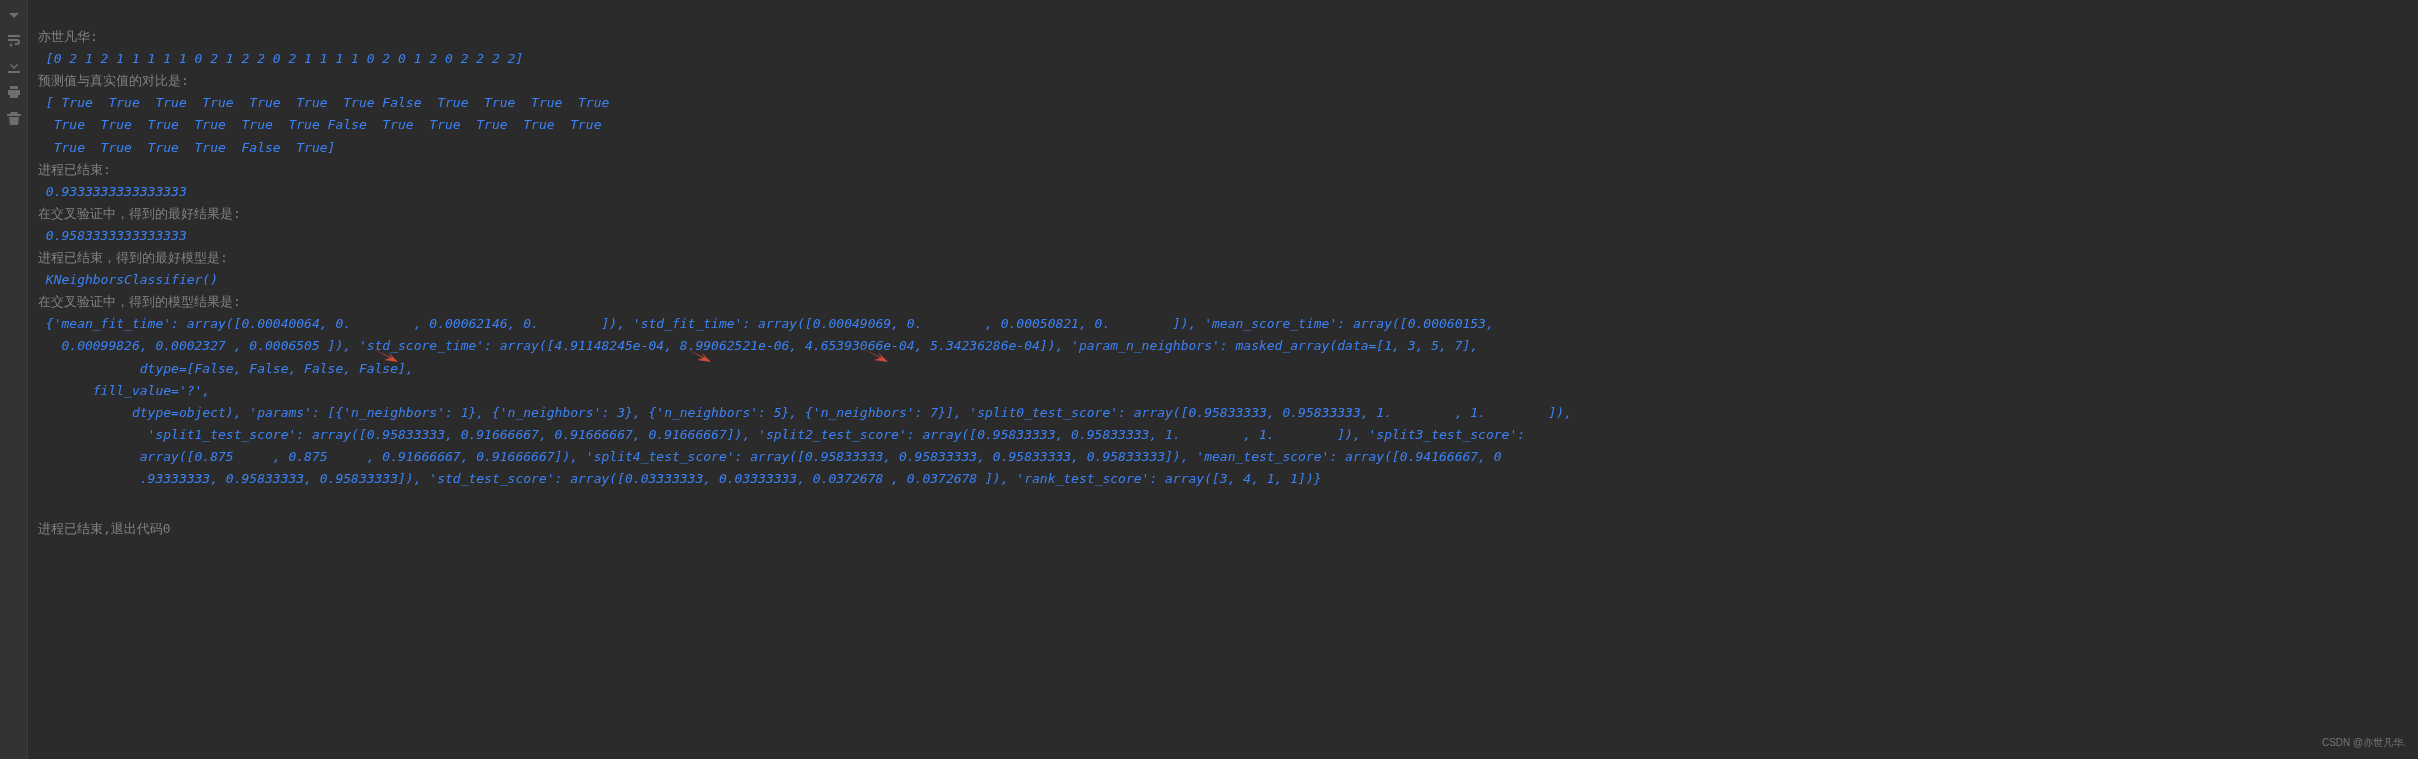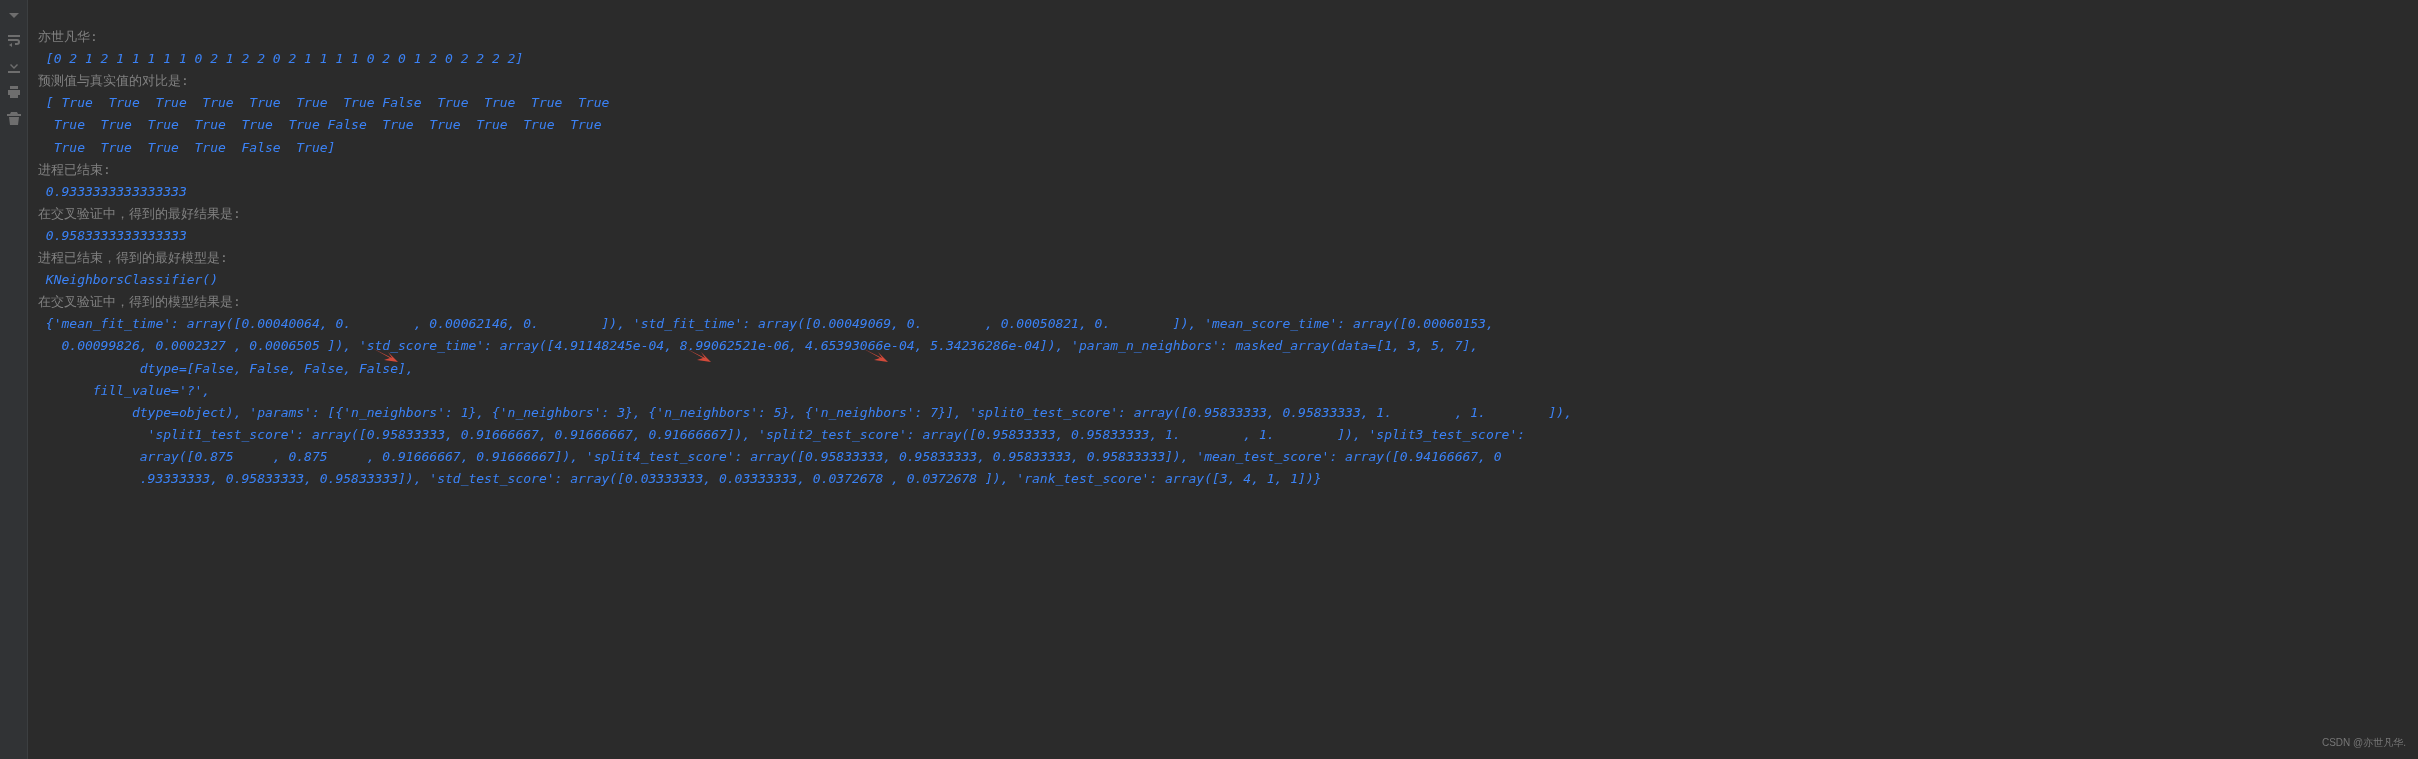--- a/index.html
+++ b/index.html
@@ -96,20 +96,21 @@
 <span class="mono"> KNeighborsClassifier()</span>
 <span class="label">在交叉验证中，得到的模型结果是:</span>
 <span class="mono"> {'mean_fit_time': array([0.00040064, 0.        , 0.00062146, 0.        ]), 'std_fit_time': array([0.00049069, 0.        , 0.00050821, 0.        ]), 'mean_score_time': array([0.00060153,</span>
 <span class="mono">   0.00099826, 0.0002327 , 0.0006505 ]), 'std_score_time': array([4.91148245e-04, 8.99062521e-06, 4.65393066e-04, 5.34236286e-04]), 'param_n_neighbors': masked_array(data=[1, 3, 5, 7],</span>
 <span class="mono">             dtype=[False, False, False, False],</span>
 <span class="mono">       fill_value='?',</span>
 <span class="mono">            dtype=object), 'params': [{'n_neighbors': 1}, {'n_neighbors': 3}, {'n_neighbors': 5}, {'n_neighbors': 7}], 'split0_test_score': array([0.95833333, 0.95833333, 1.        , 1.        ]),</span>
 <span class="mono">              'split1_test_score': array([0.95833333, 0.91666667, 0.91666667, 0.91666667]), 'split2_test_score': array([0.95833333, 0.95833333, 1.        , 1.        ]), 'split3_test_score':</span>
 <span class="mono">             array([0.875     , 0.875     , 0.91666667, 0.91666667]), 'split4_test_score': array([0.95833333, 0.95833333, 0.95833333, 0.95833333]), 'mean_test_score': array([0.94166667, 0</span>
 <span class="mono">             .93333333, 0.95833333, 0.95833333]), 'std_test_score': array([0.03333333, 0.03333333, 0.0372678 , 0.0372678 ]), 'rank_test_score': array([3, 4, 1, 1])}</span>
+<div class="status-line">进程已结束,退出代码0</div>
 </div>
 
 <div class="arrow" style="left:372px; top:347px;">
   <svg viewBox="0 0 26 14">
       <path d="M0 0 L20 10 L16 4 L26 14 L12 12 L18 10z" fill="#d24a3a"></path>
     </svg>
 </div>
 <div class="arrow" style="left:685px; top:347px;">
   <svg viewBox="0 0 26 14">
       <path d="M0 0 L20 10 L16 4 L26 14 L12 12 L18 10z" fill="#d24a3a"></path>

